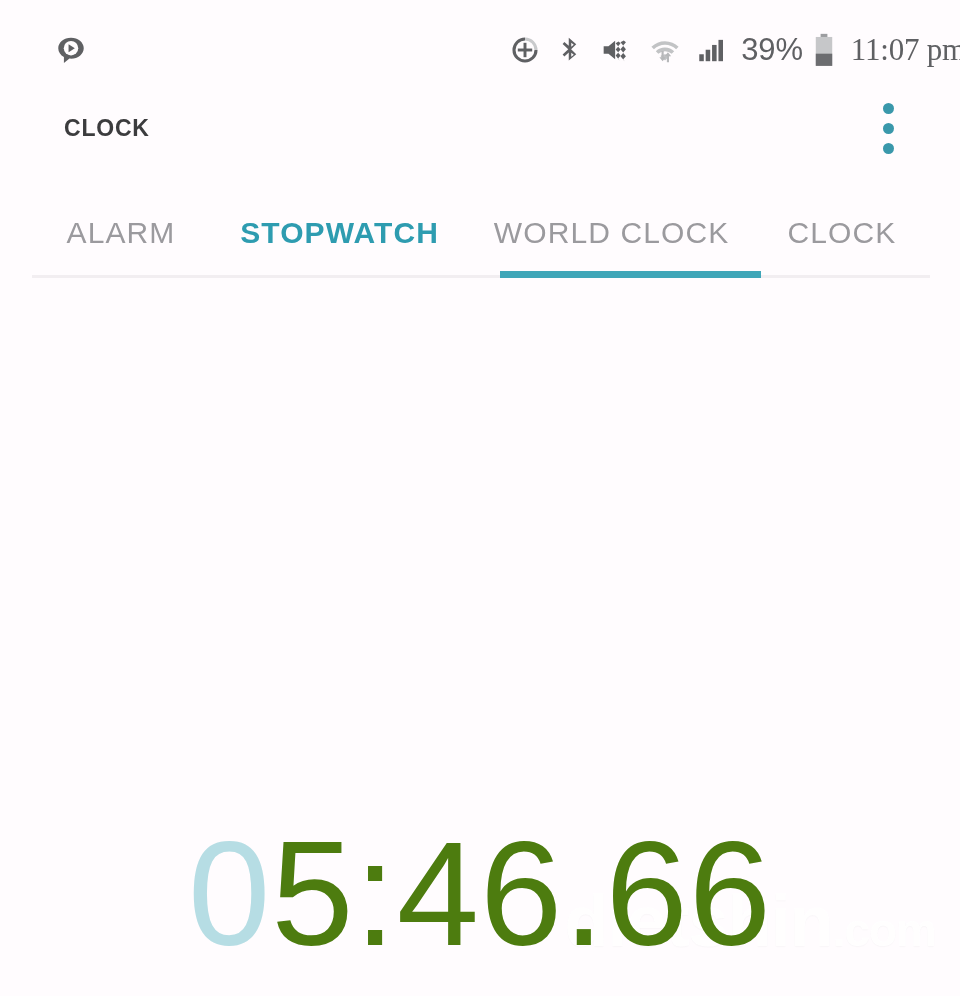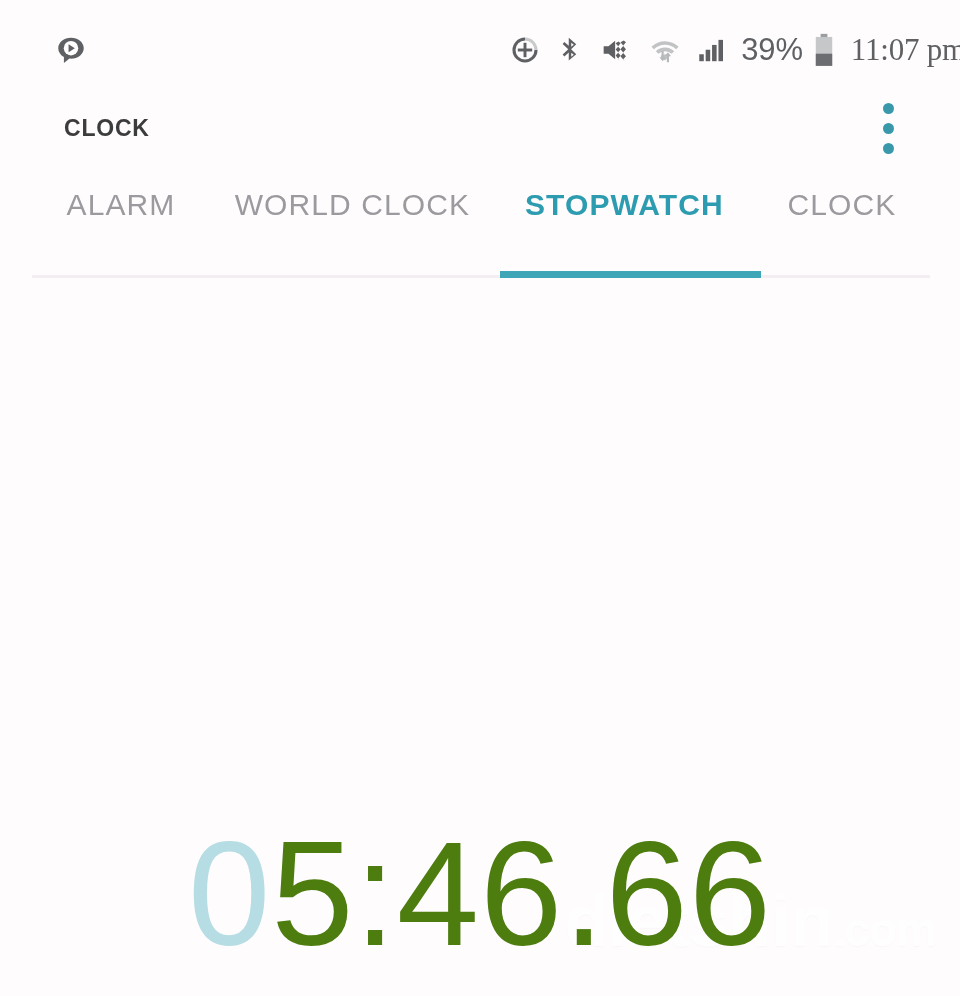--- a/index.html
+++ b/index.html
@@ -96,21 +96,21 @@
   .tab-bar {
     position: relative;
     height: 90px;
     display: flex;
     align-items: center;
     box-sizing: border-box;
     padding: 0 30px 0 32px;
   }
   .tab {
     display: flex;
-    align-items: flex-start;
+    align-items: center;
     justify-content: center;
     height: 100%;
     box-sizing: border-box;
     cursor: pointer;
     position: relative;
     white-space: nowrap;
   }
   .tab-label {
     font-size: 30px;
     letter-spacing: 1.1px;
@@ -268,26 +268,26 @@
     <span class="overflow-dot"></span>
   </div>
 </div>
 
 <div class="tab-bar">
 
   <div class="tab tab-alarm">
     <span class="tab-label">ALARM</span>
   </div>
 
+  <div class="tab tab-stopwatch active">
+    <span class="tab-label">STOPWATCH</span>
+  </div>
+
   <div class="tab tab-world-clock">
     <span class="tab-label">WORLD CLOCK</span>
-  </div>
-
-  <div class="tab tab-stopwatch active">
-    <span class="tab-label">STOPWATCH</span>
   </div>
 
   <div class="tab tab-timer">
     <span class="tab-label">CLOCK</span>
   </div>
 
   <div class="tab-divider"></div>
   <div class="tab-indicator"></div>
 </div>
 

